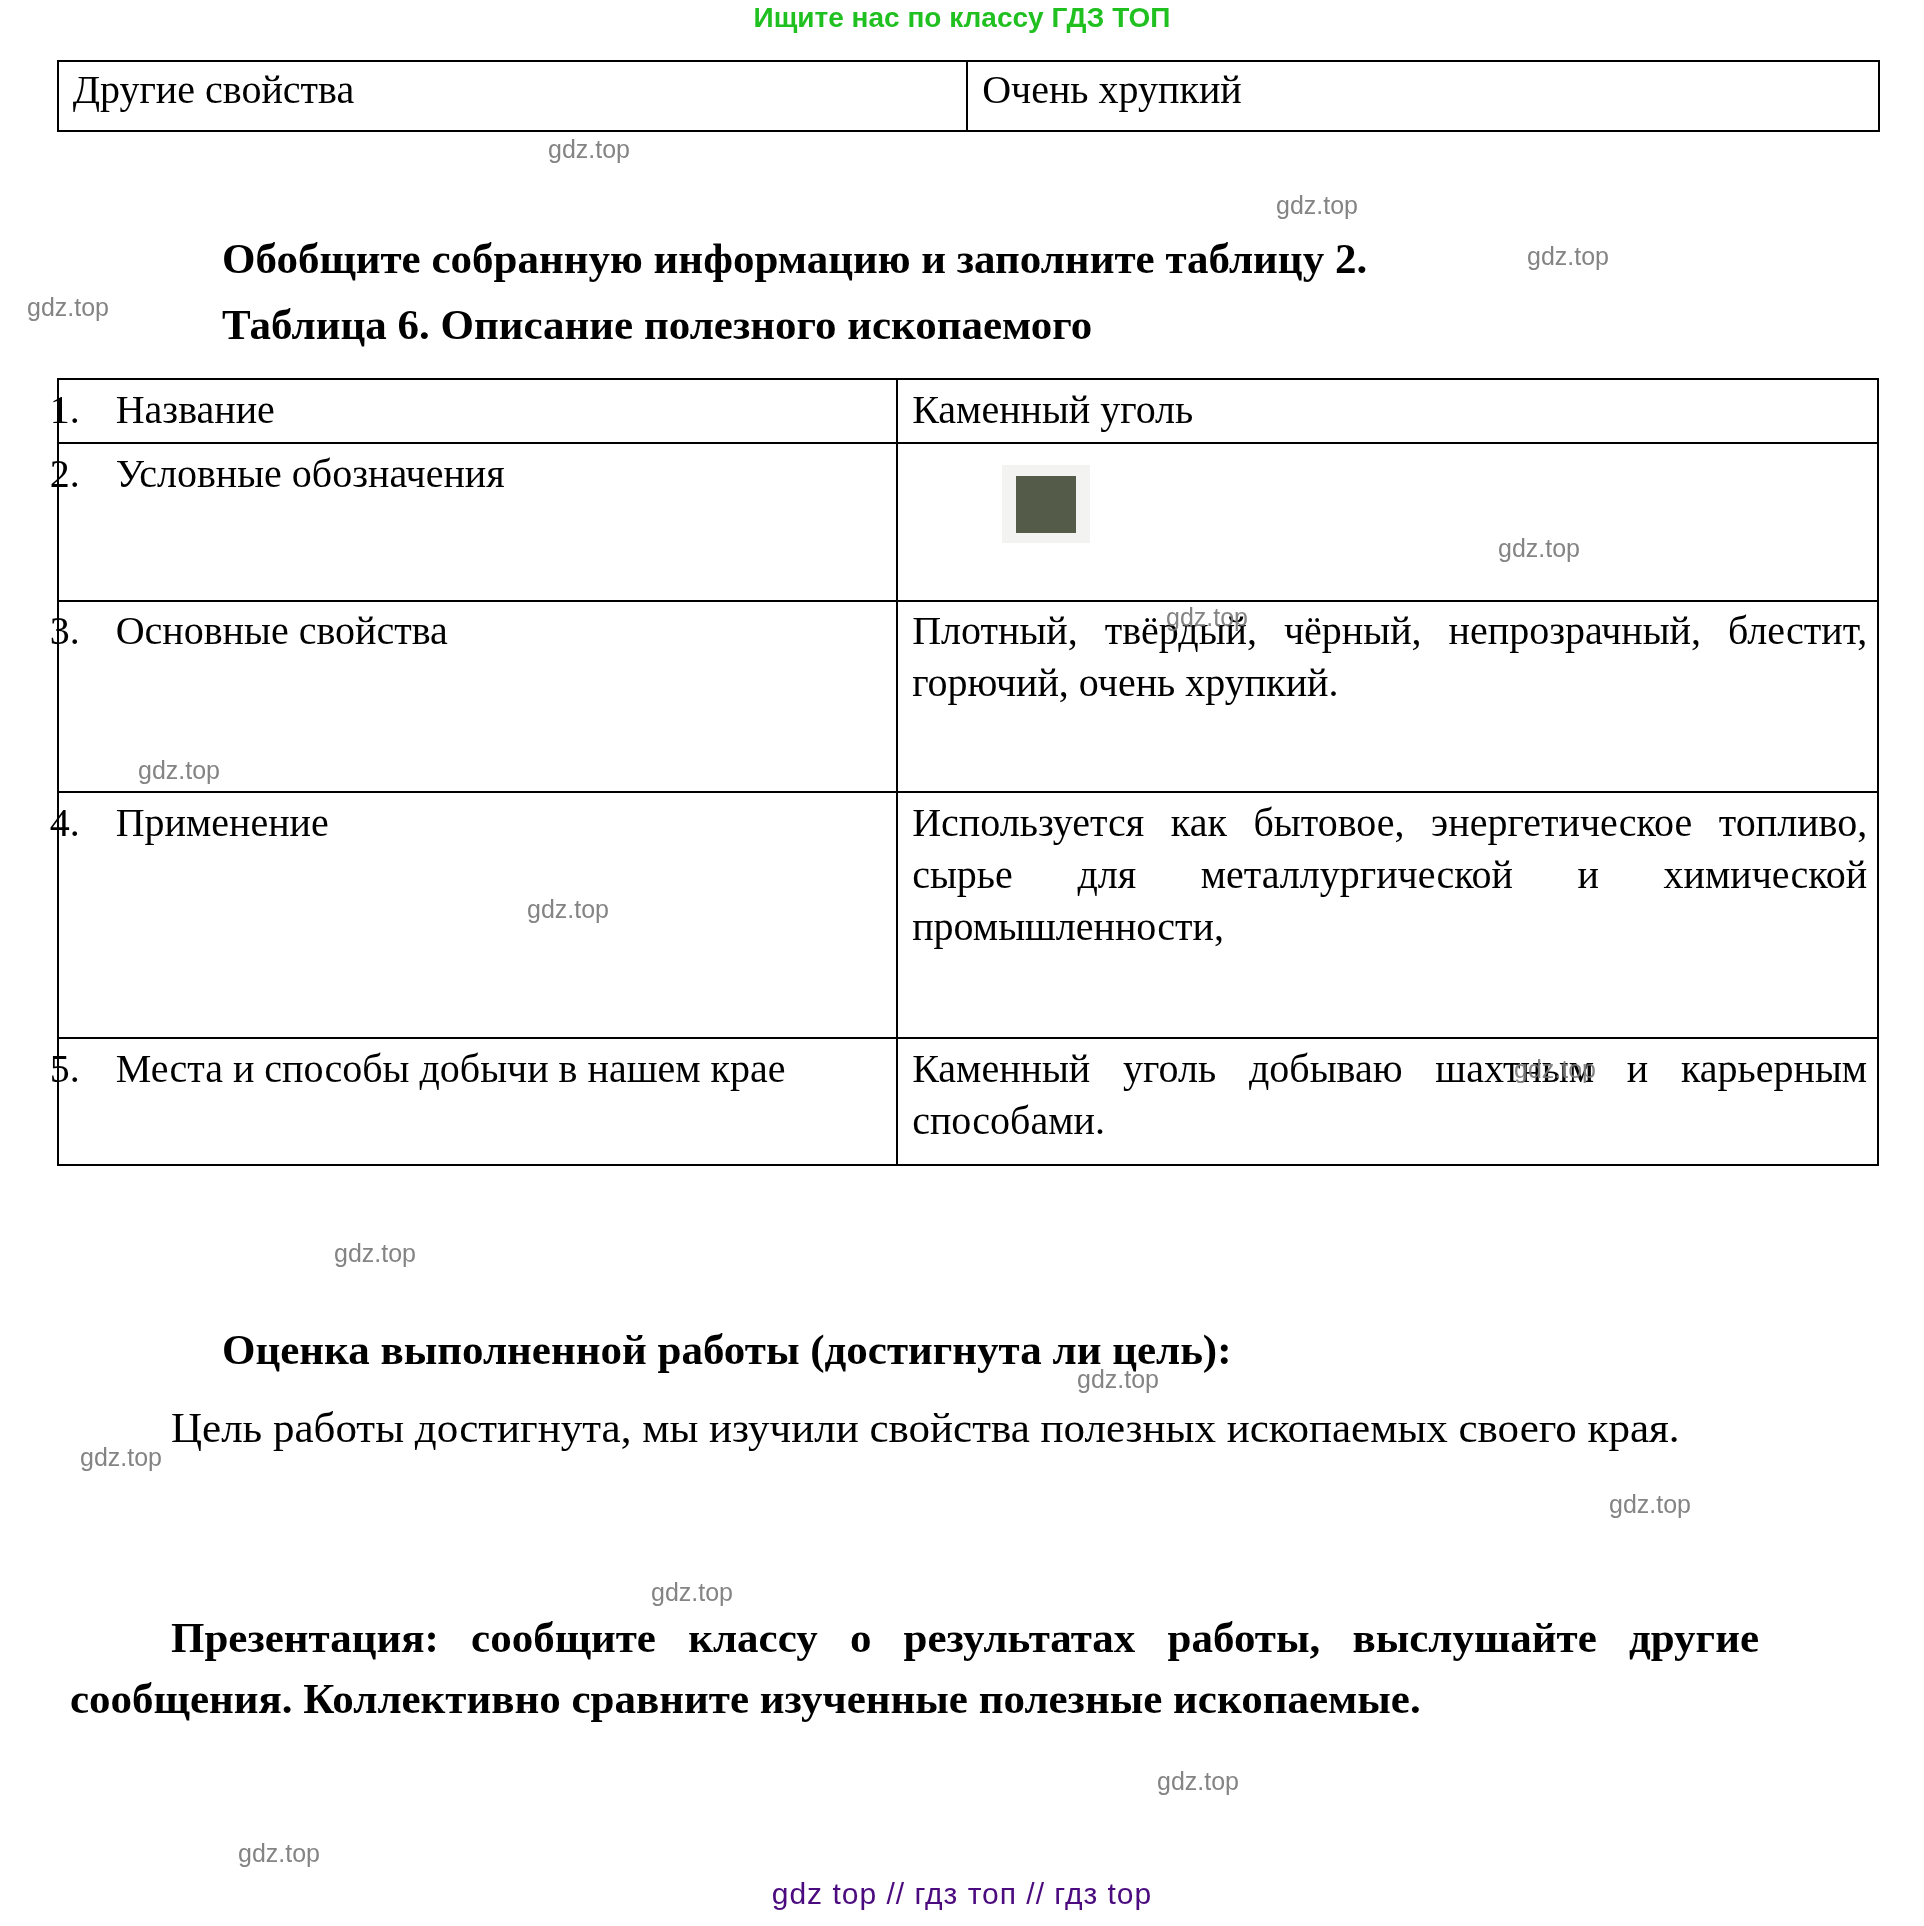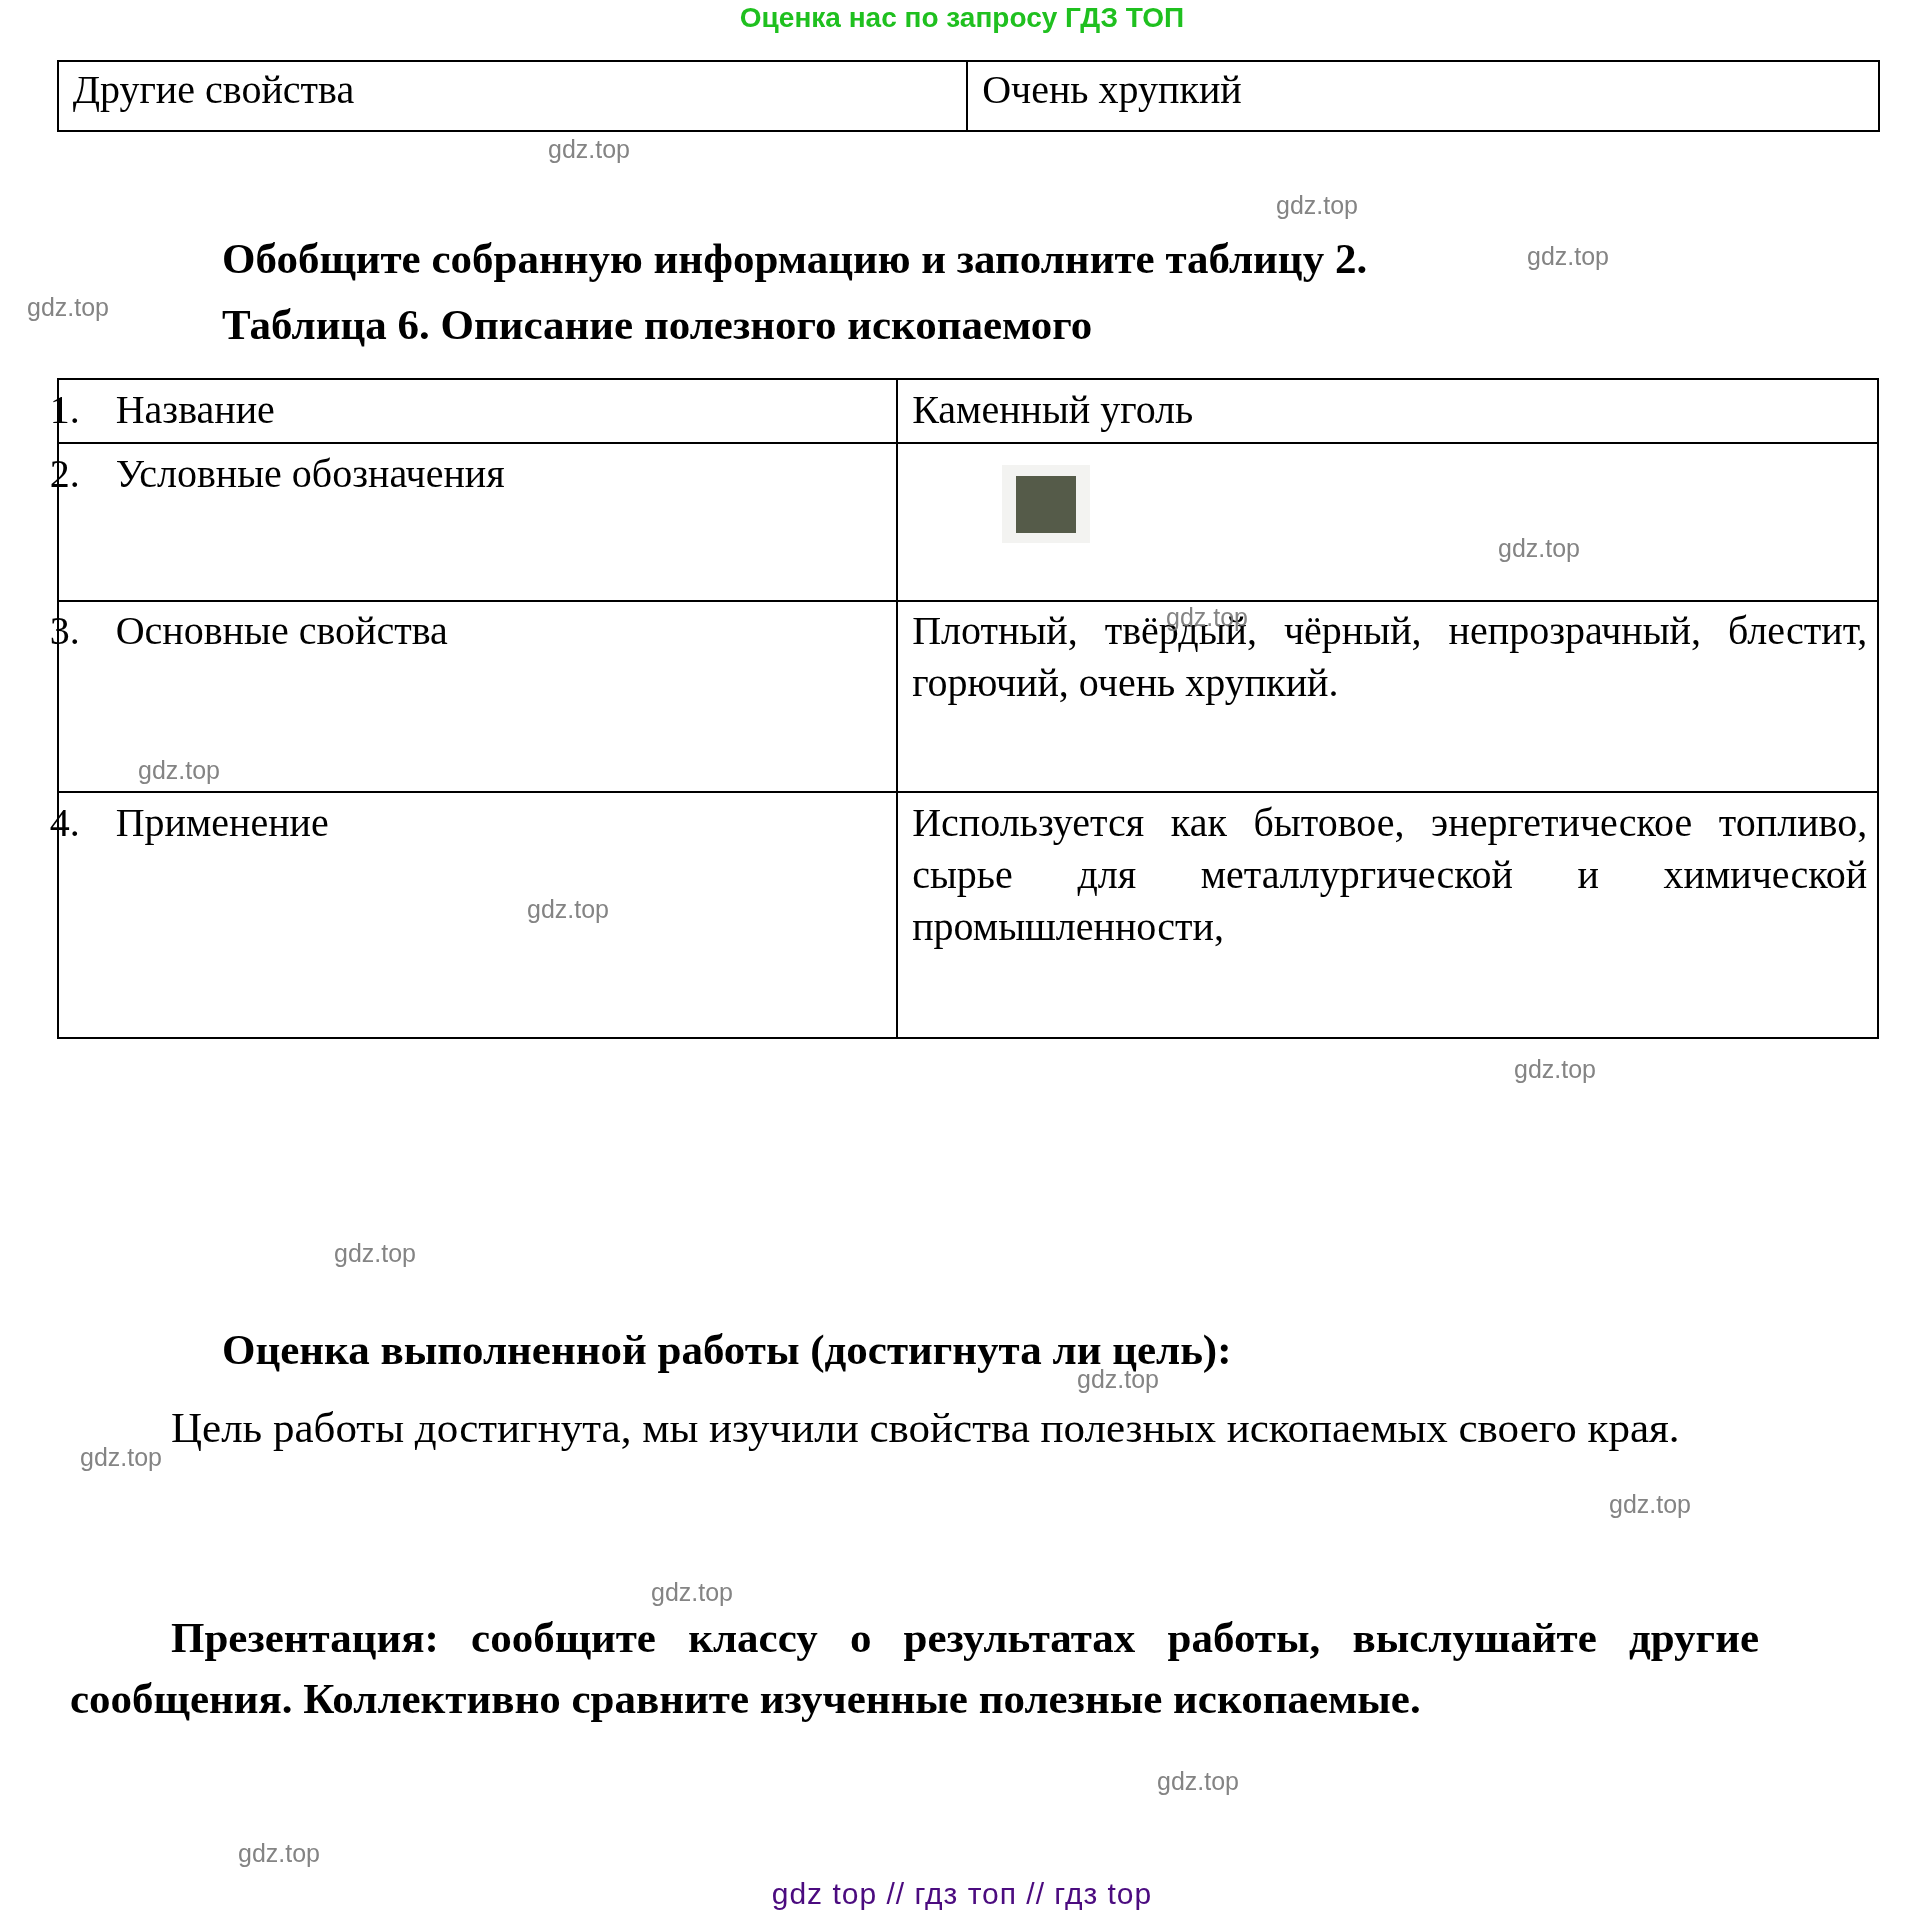--- a/index.html
+++ b/index.html
@@ -108,21 +108,21 @@
     text-align: center;
     font-family: "Liberation Sans", sans-serif;
     font-size: 30px;
     color: #4b0b7f;
     letter-spacing: 1px;
   }
 </style>
 </head>
 <body>
 
-<div class="promo">Оценка нас по запросу ГДЗ ТОП</div>
+<div class="promo">Ищите нас по классу ГДЗ ТОП</div>
 
 <table class="doc" id="top-table">
   <tbody>
       <tr>
     <td class="c1">Другие свойства</td>
     <td class="c2">Очень хрупкий</td>
   </tr>
 </tbody>
   </table>
 
@@ -158,20 +158,26 @@
     <td class="info just">Плотный, твёрдый, чёрный, непрозрачный, блестит, горючий, очень хрупкий.</td>
   </tr>
 
   <tr>
     <td class="plan" style="height:234px;">
       <span class="numitem"><span class="num">4.</span><span>Применение</span></span>
     </td>
     <td class="info just">Используется как бытовое, энергетическое топливо, сырье для металлургической и химической промышленности,</td>
   </tr>
 
+  <tr>
+    <td class="plan" style="height:115px;">
+      <span class="numitem"><span class="num">5.</span><span>Места и способы добычи в нашем крае</span></span>
+    </td>
+    <td class="info just">Каменный уголь добываю шахтным и карьерным способами.</td>
+  </tr>
 </tbody>
   </table>
 
 <div class="blk h-bold" style="left:222px; top:1325px;">Оценка выполненной работы (достигнута ли цель):</div>
 
 <div class="blk para indent" style="left:70px; top:1397px; width:1689px;">Цель работы достигнута, мы изучили свойства полезных ископаемых своего края.</div>
 
 <div class="blk para bold indent" style="left:70px; top:1607px; width:1689px;">Презентация: сообщите классу о результатах работы, выслушайте другие сообщения. Коллективно сравните изученные полезные ископаемые.</div>
 
 <div class="wm" style="left:548px; top:135px;">gdz.top</div>

